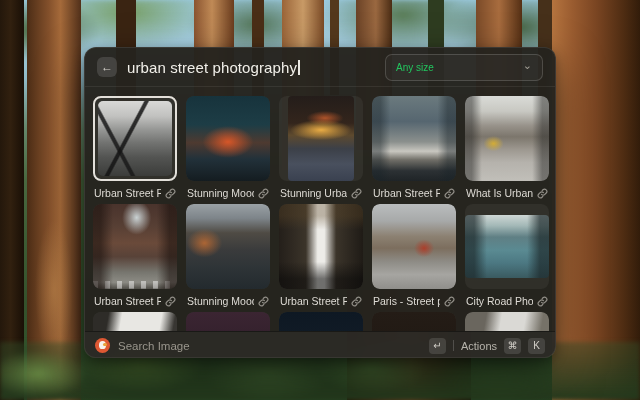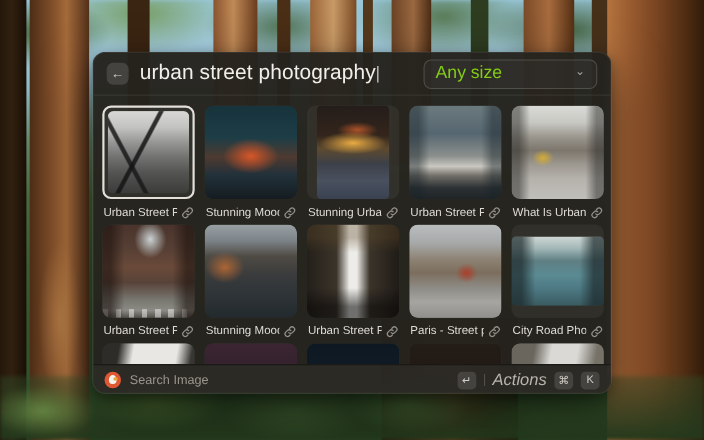--- a/index.html
+++ b/index.html
@@ -55,26 +55,26 @@
     border-radius:12px;box-sizing:border-box;
     box-shadow:0 20px 46px rgba(0,0,0,.5),0 4px 12px rgba(0,0,0,.35);
     display:flex;flex-direction:column;overflow:hidden;color:#eceae5;}
 
   .searchbar{height:39px;flex:0 0 39px;display:flex;align-items:center;
     padding:0 12px;gap:10px;border-bottom:1px solid rgba(255,255,255,.07);box-sizing:border-box;}
   .backbtn{width:20px;height:20px;border:none;border-radius:6px;flex:0 0 auto;
     background:rgba(255,255,255,.13);color:#d6d3cc;font-size:12px;line-height:20px;
     display:flex;align-items:center;justify-content:center;padding:0;cursor:default;}
   .query{flex:1;display:flex;align-items:center;min-width:0;}
-  .query .qtext{font-size:19px;color:#f1efe9;letter-spacing:.1px;white-space:nowrap;}
+  .query .qtext{font-size:15px;color:#f1efe9;letter-spacing:.1px;white-space:nowrap;}
   .caret{display:inline-block;width:1.5px;height:15px;background:#eae8e2;margin-left:1px;}
   .dropdown{flex:0 0 auto;width:158px;height:27px;border-radius:7px;box-sizing:border-box;
     border:1px solid rgba(255,255,255,.16);background:rgba(255,255,255,.03);
     display:flex;align-items:center;padding:0 10px;gap:6px;}
-  .dropdown .dval{flex:1;font-size:16px;color:#84cc16;}
+  .dropdown .dval{flex:1;font-size:10px;color:#22c55e;}
   .chev{font-size:11px;color:#a29e95;line-height:1;transform:translateY(-2px);}
 
   .grid{flex:0 0 244px;height:244px;box-sizing:border-box;overflow:hidden;
     padding:9px 8px 0;display:grid;grid-template-columns:repeat(5,84px);
     column-gap:9px;row-gap:4px;align-content:start;}
   .cell{width:84px;}
   .tile{position:relative;width:84px;height:85px;border-radius:8px;
     background:rgba(255,255,255,.05);box-sizing:border-box;overflow:hidden;}
   .art{position:absolute;inset:0;border-radius:7px;}
   .fit-portrait .art{left:9px;right:9px;border-radius:4px;}
@@ -140,21 +140,21 @@
     border-radius:50% 50% 45% 45%;background:#f5f3ee;}
   .ddg:after{content:"";position:absolute;left:8px;top:5px;width:4px;height:2.5px;
     border-radius:2px;background:#e8a33d;}
   .app-label{font-size:11.5px;color:#99958c;}
   .fright{margin-left:auto;display:flex;align-items:center;gap:7px;}
   .primary{font-size:11.5px;font-weight:700;color:#edebe6;}
   .key{min-width:17px;height:16px;padding:0 3px;border-radius:4px;box-sizing:border-box;
     background:rgba(255,255,255,.12);color:#d2cfc8;font-size:10px;
     display:inline-flex;align-items:center;justify-content:center;}
   .fdiv{width:1px;height:11px;background:rgba(255,255,255,.18);}
-  .actions-label{font-size:15px;color:#b7b4ac;font-style:italic;}
+  .actions-label{font-size:11px;color:#b7b4ac;}
 </style>
 </head>
 <body>
 
 <div class="scene">
   <div class="sky"></div>
   <div class="canopy"></div>
   <div class="trunk t1"></div>
   <div class="trunk t2"></div>
   <div class="tt tt5"></div>

